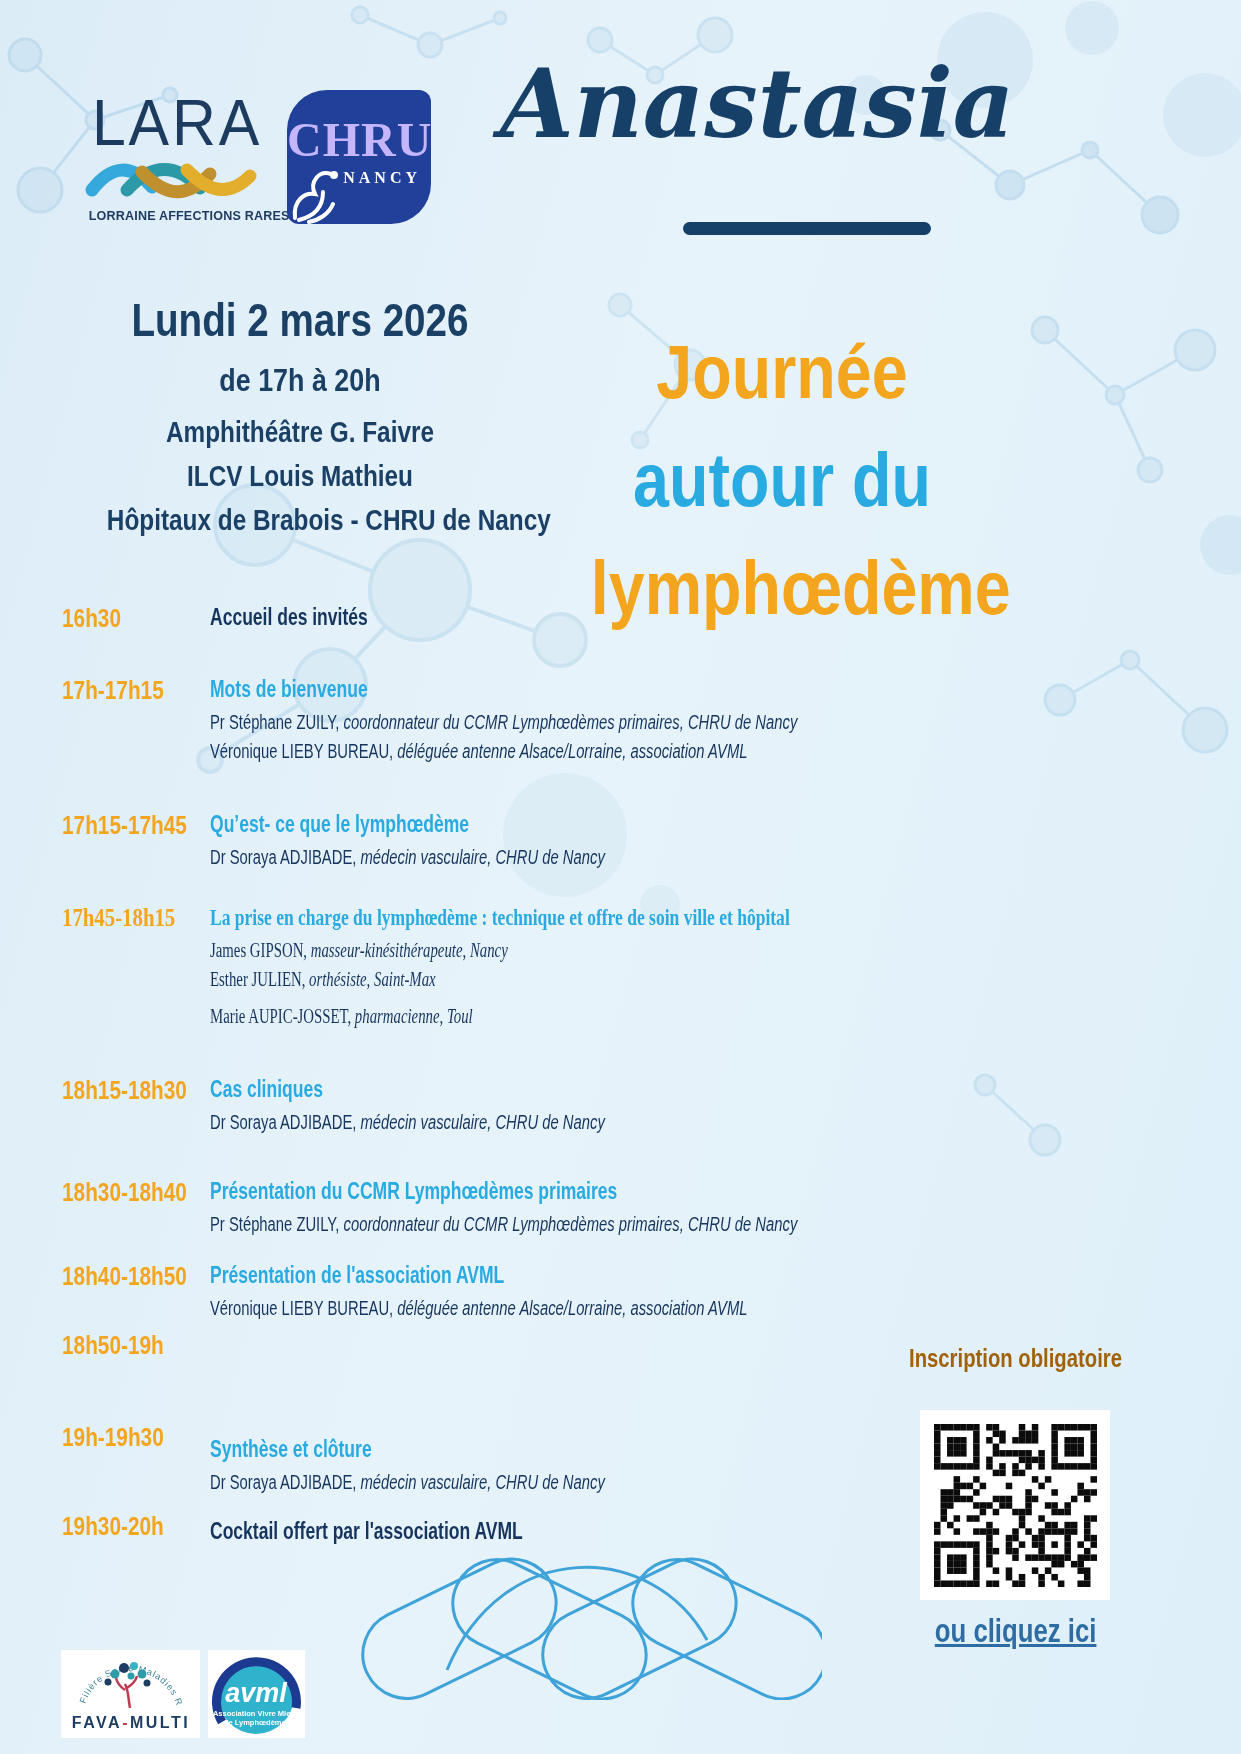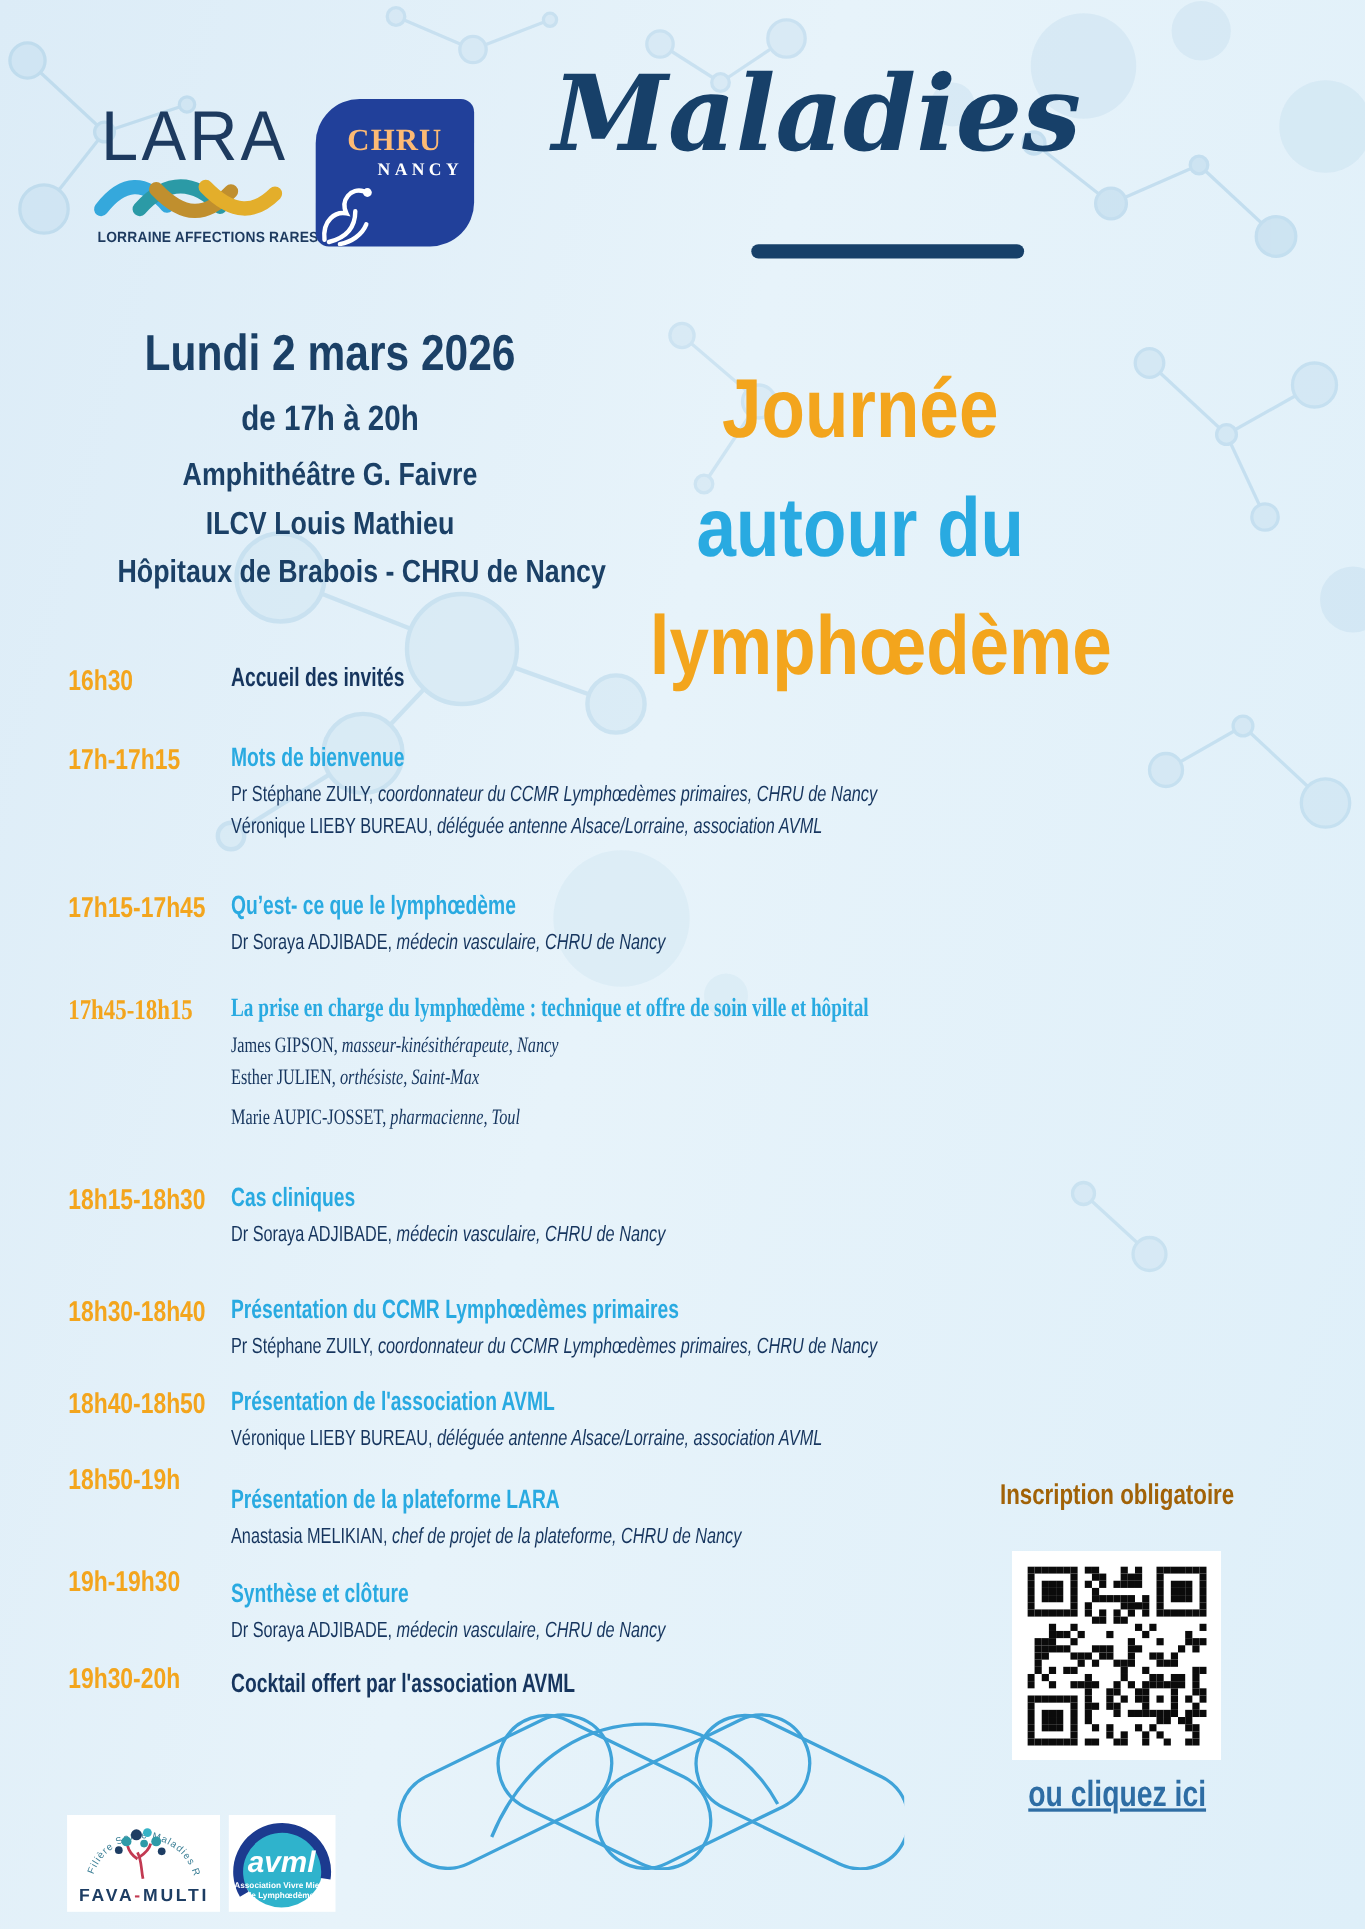--- a/index.html
+++ b/index.html
@@ -12,21 +12,21 @@
   .z{position:absolute;z-index:2;}
 
   
   .lara{left:82px;top:92px;width:190px;text-align:center;}
   .lara-title{font-size:64px;font-weight:400;letter-spacing:3px;color:#1d3a5f;line-height:62px;
               transform:scaleX(.95);transform-origin:50% 50%;}
   .lara-sub{font-size:13.5px;font-weight:bold;color:#1d3a5f;letter-spacing:.2px;margin-top:2px;
             transform:scaleX(.93);transform-origin:50% 50%;white-space:nowrap;}
   .chru{left:287px;top:90px;width:144px;height:134px;background:#21409a;
         border-radius:40px 12px 40px 12px;overflow:hidden;}
-  .chru-l1{font-family:"Liberation Serif",serif;font-weight:bold;color:#fdba74;font-size:28px;
+  .chru-l1{font-family:"Liberation Serif",serif;font-weight:bold;color:#c4b5fd;font-size:48px;
            text-align:center;margin-top:22px;letter-spacing:1px;}
   .chru-l2{font-family:"Liberation Serif",serif;font-weight:bold;color:#fff;font-size:16px;
            text-align:right;padding-right:10px;letter-spacing:4px;margin-top:2px;}
   .chru-flourish{position:absolute;left:2px;bottom:0;}
   .programme{left:500px;top:52px;width:485px;text-align:center;
              font-family:"DejaVu Serif",serif;font-style:italic;font-weight:bold;
              font-size:95px;color:#174069;line-height:1.1;}
   .prog-underline{left:683px;top:222px;width:248px;height:13px;border-radius:7px;background:#174069;}
 
   
@@ -198,21 +198,21 @@
         <g fill="none" stroke="#ffffff" stroke-width="4" stroke-linecap="round">
           <path d="M6 56 C 4 38, 16 30, 26 32 C 20 20, 30 8, 42 12"></path>
           <path d="M10 58 C 26 54, 34 44, 34 30"></path>
           <path d="M20 60 C 30 58, 40 52, 44 42"></path>
         </g>
         <circle cx="45" cy="13" r="4" fill="#ffffff"></circle>
       </svg>
     </div>
   </div>
 
-  <div class="z programme">Maladies</div>
+  <div class="z programme">Anastasia</div>
   <div class="z prog-underline"></div>
 
   <div class="z dateblock">
     <div class="date-line dl1">Lundi 2 mars 2026</div>
     <div class="date-line dl2">de 17h à 20h</div>
     <div class="date-line dl3">Amphithéâtre G. Faivre</div>
     <div class="date-line dl3">ILCV Louis Mathieu</div>
     <div class="date-line dl3">Hôpitaux de Brabois - CHRU de Nancy</div>
   </div>
 
@@ -269,24 +269,20 @@
       </div>
       <div class="sched-row">
         <div class="sched-time">18h40-18h50</div>
         <div class="sched-content">
           <div class="sched-title t-blue">Présentation de l'association AVML</div>
           <div class="speaker"><span class="sp-name">Véronique LIEBY BUREAU, </span><span class="sp-role">déléguée antenne Alsace/Lorraine, association AVML</span></div>
         </div>
       </div>
       <div class="sched-row">
         <div class="sched-time">18h50-19h</div>
-        <div class="sched-content">
-          <div class="sched-title t-blue">Présentation de la plateforme LARA</div>
-          <div class="speaker"><span class="sp-name">Anastasia MELIKIAN, </span><span class="sp-role">chef de projet de la plateforme, CHRU de Nancy</span></div>
-        </div>
       </div>
       <div class="sched-row">
         <div class="sched-time">19h-19h30</div>
         <div class="sched-content">
           <div class="sched-title t-blue">Synthèse et clôture</div>
           <div class="speaker"><span class="sp-name">Dr Soraya ADJIBADE, </span><span class="sp-role">médecin vasculaire, CHRU de Nancy</span></div>
         </div>
       </div>
       <div class="sched-row">
         <div class="sched-time">19h30-20h</div>

